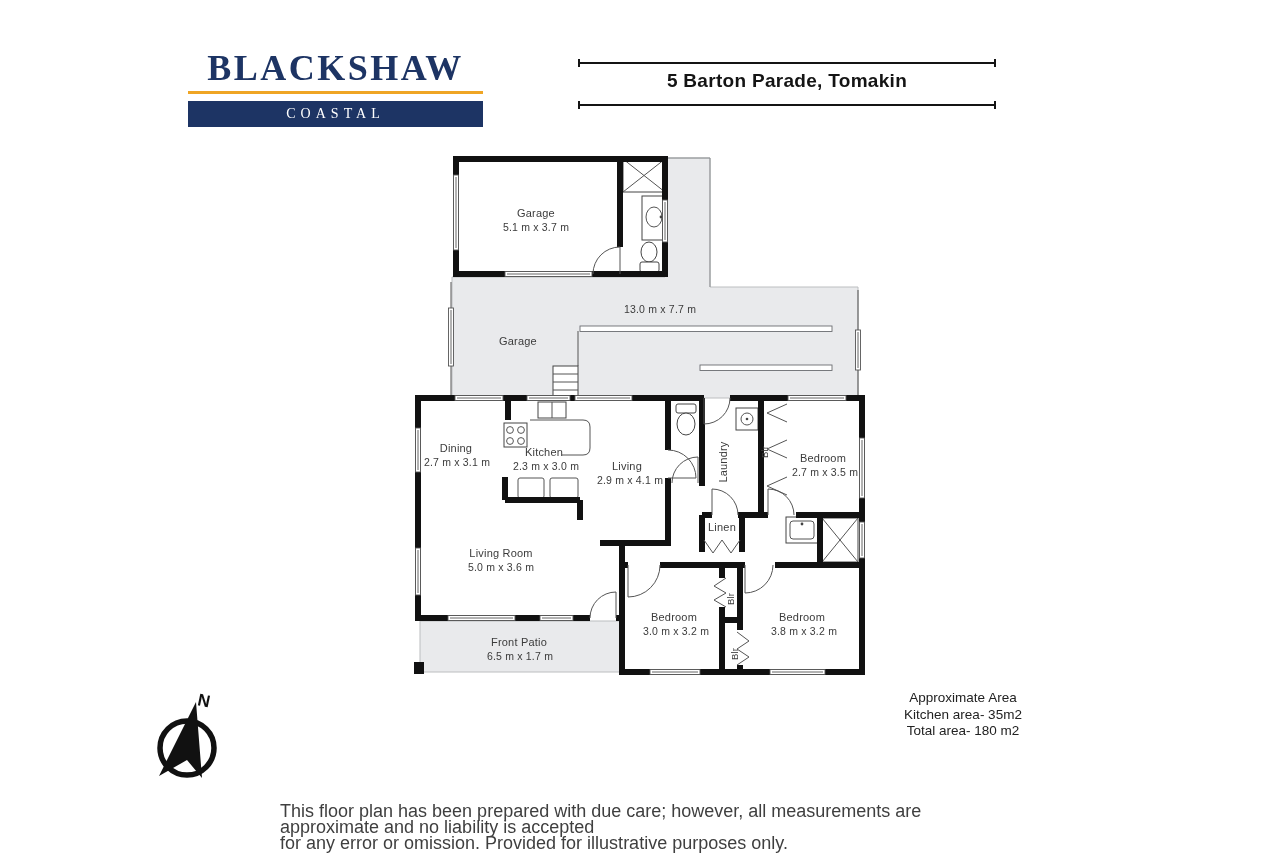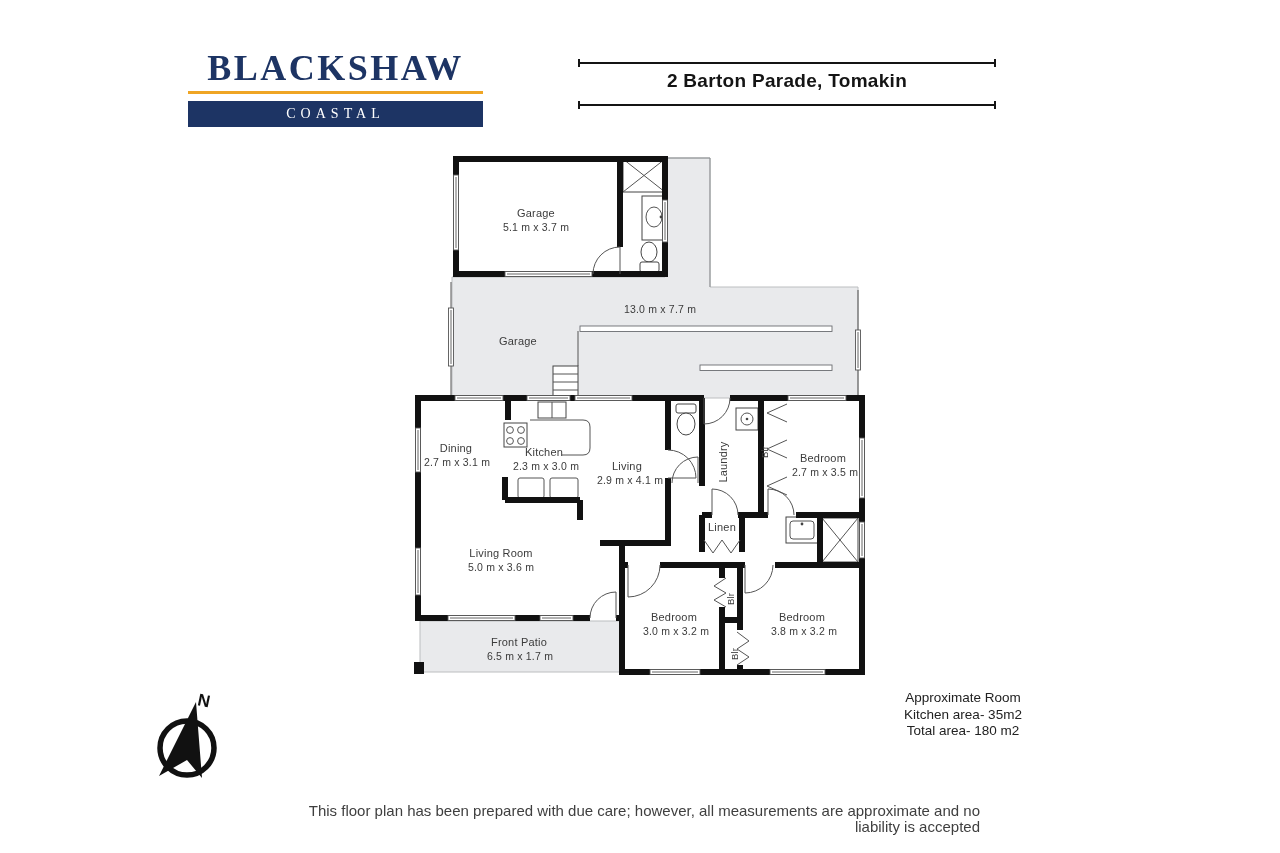--- a/index.html
+++ b/index.html
@@ -33,40 +33,40 @@
   .win rect{fill:#fff;stroke:#555;stroke-width:.9;}
   .win line{stroke:#555;stroke-width:.9;}
   .rname,.rdims,.rsmall{fill:var(--text_dark,#3b3b3b);text-anchor:middle;
        font-family:"Liberation Sans", sans-serif;letter-spacing:.2px;}
   .rname{font-size:11px;} .rdims{font-size:10.5px;} .rsmall{font-size:9.5px;}
 
   
   .compass{position:absolute;left:150px;top:690px;width:85px;height:105px;}
   .area-summary{position:absolute;left:880px;top:690px;width:166px;text-align:center;
                 font-size:13.5px;line-height:16.5px;color:#222;}
-  .disclaimer{position:absolute;left:280px;top:803px;width:700px;text-align:right;
-              font-size:15px;line-height:16px;color:#3f3f3f;}
+  .disclaimer{position:absolute;left:280px;top:803px;width:700px;text-align:left;
+              font-size:18px;line-height:16px;color:#3f3f3f;}
   .credit{position:absolute;left:1030px;top:783px;width:92px;text-align:center;color:#111;}
   .credit-name{font-size:7px;font-weight:700;letter-spacing:.5px;margin-top:1px;}
 </style>
 </head>
 <body>
 
 <div class="page">
 
   <div class="brand">
     <div class="brand-name">BLACKSHAW</div>
     <div class="brand-rule"></div>
     <div class="brand-bar">
       <span>COASTAL</span>
     </div>
   </div>
 
   <div class="addr-rule" style="top:62px"></div>
-  <div class="addr-title">2 Barton Parade, Tomakin</div>
+  <div class="addr-title">5 Barton Parade, Tomakin</div>
   <div class="addr-rule" style="top:104px"></div>
 
   <svg class="plan" viewBox="405 140 480 555">
 
     <polygon class="gray" points="665,158 710,158 710,287 858,287 858,398 452,398 452,277 665,277"></polygon>
     <rect class="gray" x="420" y="621" width="202" height="51"></rect>
 
     <g>
       <path class="lite" d="M668,158 H710 M710,158 V287"></path>
       <path class="thin" d="M451,282 V395 M858,290 V395"></path>
@@ -254,23 +254,24 @@
     </g>
   </svg>
 
   <svg class="compass" viewBox="0 0 85 105">
     <circle cx="37" cy="58" r="27" fill="none" stroke="#111" stroke-width="5.5"></circle>
     <path d="M46,12 L9,86 L37,70 L52,88 Z" fill="#111"></path>
     <text x="48" y="16" font-size="17" font-weight="700" fill="#111" transform="rotate(12 52 10)" font-family="Liberation Sans, sans-serif">N</text>
   </svg>
 
   <div class="area-summary">
-    <div>Approximate Room</div>
+    <div>Approximate Area</div>
     <div>Kitchen area- 35m2</div>
     <div>Total area- 180 m2</div>
   </div>
 
   <div class="disclaimer">
     <div>This floor plan has been prepared with due care; however, all measurements are approximate and no liability is accepted</div>
+    <div>for any error or omission. Provided for illustrative purposes only.</div>
   </div>
 
 
 </div>
 
 </body></html>

